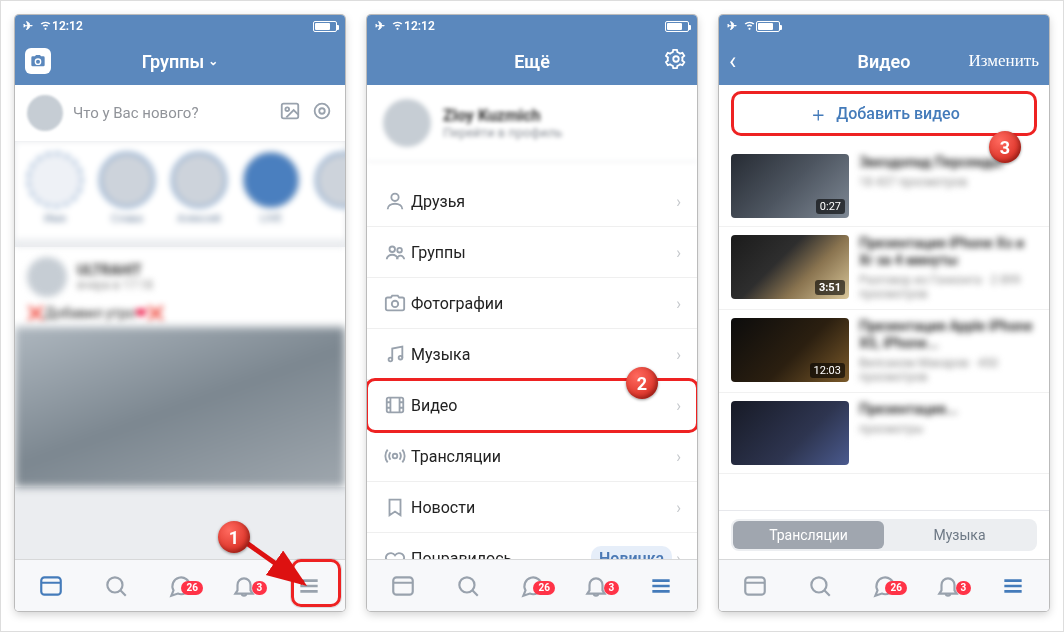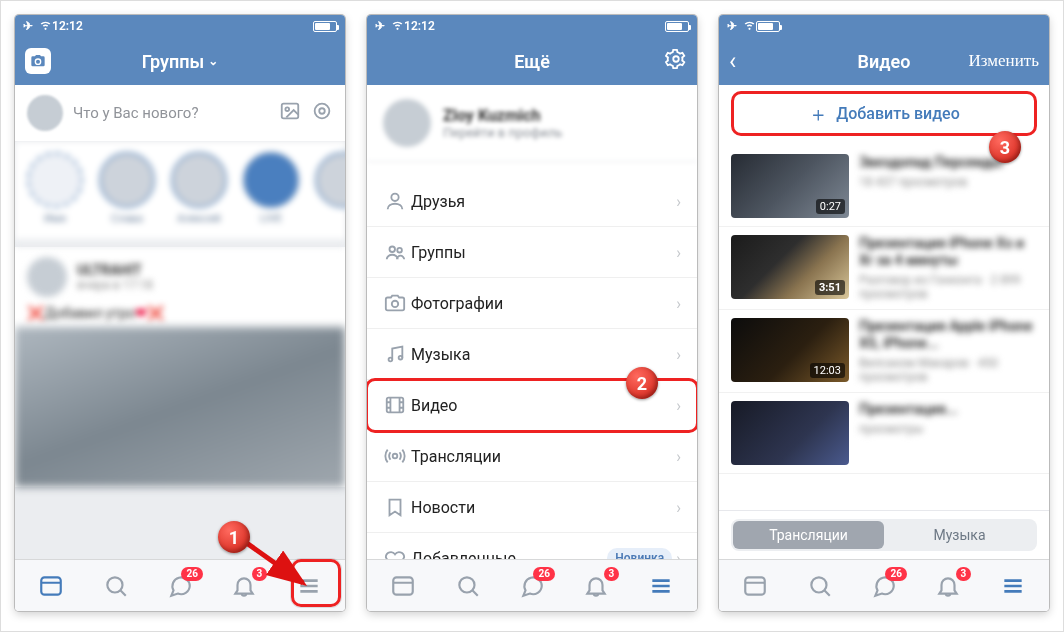--- a/index.html
+++ b/index.html
@@ -87,21 +87,21 @@
     background:#f7f8fa;
     display:flex;
     align-items:center;
     justify-content:space-around;
     padding: 0 4px;
   }
   .tab { position:relative; width:42px; height:42px; display:flex; align-items:center; justify-content:center; color:#99a2ad;}
   .tab.active { color:#447bba; }
   .tab svg { width:26px; height:26px; }
   .badge {
-    position:absolute; top:2px; right:-2px;
+    position:absolute; top:16px; right:-2px;
     background:#ff3347; color:#fff; font-size:10px; font-weight:700;
     border-radius:9px; padding:1px 5px; line-height:12px;
   }
   .tab-highlight {
     position:absolute; border:3px solid #e22; border-radius:10px; pointer-events:none;
     box-shadow: 0 0 0 1px rgba(0,0,0,0.1);
   }
   
   .compose {
     background:#fff; display:flex; align-items:center; gap:10px; padding:10px 12px;
@@ -140,21 +140,21 @@
   .profile-row .sub { font-size:13px; color:#8a8f97;}
   .menu-list { background:#fff; margin-top:14px;}
   .menu-item {
     display:flex; align-items:center; gap:4px; padding:13px 16px; font-size:16px; color:#222;
     border-bottom:1px solid #efefef; position:relative;
   }
   .menu-item .mi-ic { width:24px; height:24px; color:#99a2ad; display:flex; align-items:center; justify-content:center;}
   .menu-item .mi-ic svg { width:22px; height:22px;}
   .menu-item .mi-lbl { flex:1; }
   .menu-item .mi-chev { color:#c5c8cc; font-size:16px;}
-  .menu-item .mi-pill { background:#e6eef9; color:#4c7ab5; font-size:12px; font-weight:600; padding:3px 8px; border-radius:10px;}
+  .menu-item .mi-pill { background:#e6eef9; color:#4c7ab5; font-size:16px; font-weight:600; padding:3px 8px; border-radius:10px;}
   .menu-item.highlight { outline:3px solid #e22; outline-offset:-1px; border-radius:8px;}
   
   .search-wrap { padding:8px 12px 4px; background:#fff;}
   .search-box {
     background:#f2f3f5; border-radius:10px; height:34px; display:flex; align-items:center; justify-content:center;
     color:#8a8f97; font-size:15px; gap:6px;
   }
   .add-video-wrap { padding: 6px 12px 10px; background:#fff; position:relative;}
   .add-video {
     display:flex; align-items:center; justify-content:center; gap:8px;
@@ -425,21 +425,21 @@
               </span>
         <span class="mi-lbl">Новости</span>
         <span class="mi-chev">›</span>
       </div>
       <div class="menu-item" style="border-bottom:none;">
         <span class="mi-ic">
                 <svg viewBox="0 0 24 24" fill="none" stroke="currentColor" stroke-width="2">
                   <path d="M12 21s-8-5-10-10a5.5 5.5 0 0110-3 5.5 5.5 0 0110 3c-2 5-10 10-10 10z"></path>
                 </svg>
               </span>
-        <span class="mi-lbl">Добавленные</span>
+        <span class="mi-lbl">Понравилось</span>
         <span class="mi-pill">Новинка</span>
         <span class="mi-chev">›</span>
       </div>
     </div>
   </div>
 
   <div class="tabbar">
     <div class="tab">
             <svg viewBox="0 0 24 24" fill="none" stroke="currentColor" stroke-width="2">
               <rect x="3" y="4" width="18" height="16" rx="3"></rect>

